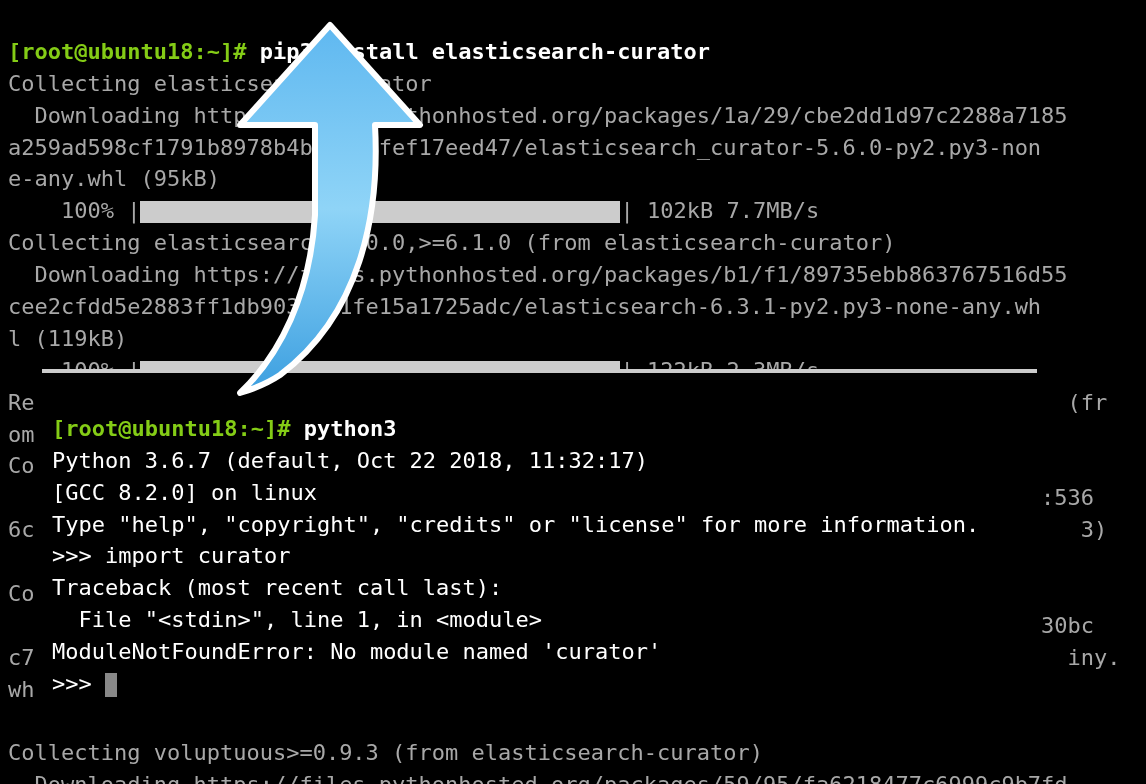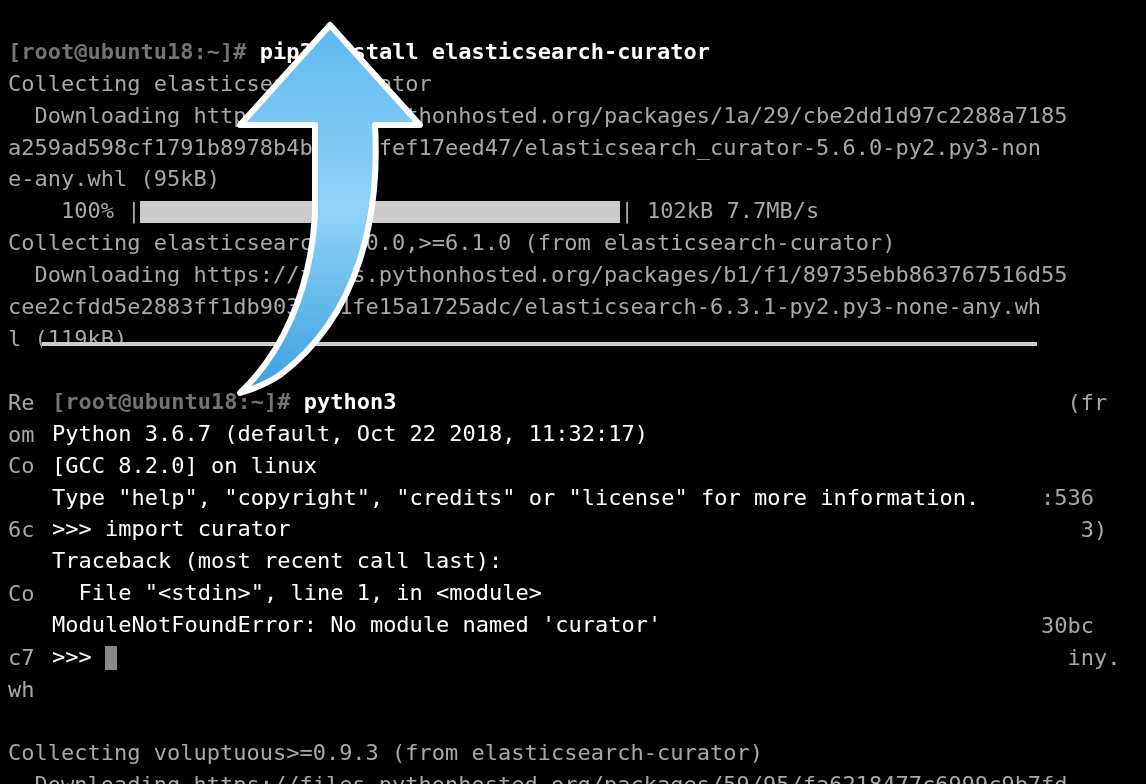--- a/index.html
+++ b/index.html
@@ -19,32 +19,32 @@
     top: 0;
     left: 0;
     width: 1146px;
     height: 784px;
     background: #000;
     padding: 4px 8px;
     white-space: pre;
   }
   .terminal-front {
     position: absolute;
-    top: 342px;
+    top: 369px;
     left: 42px;
     width: 995px;
     height: 290px;
     background: #000;
     border-top: 4px solid #ccc;
     padding: 8px 10px;
     white-space: pre;
     font-size: 22px;
     z-index: 10;
   }
-  .prompt { color: #737373; font-weight: bold; }
+  .prompt { color: #84cc16; font-weight: bold; }
   .cmd { color: #fff; font-weight: bold; }
   .out { color: #a8a8a8; }
   .outw { color: #fff; }
   .progress-bar {
     display: inline-block;
     background: #ccc;
     width: 480px;
     height: 22px;
     vertical-align: middle;
   }

